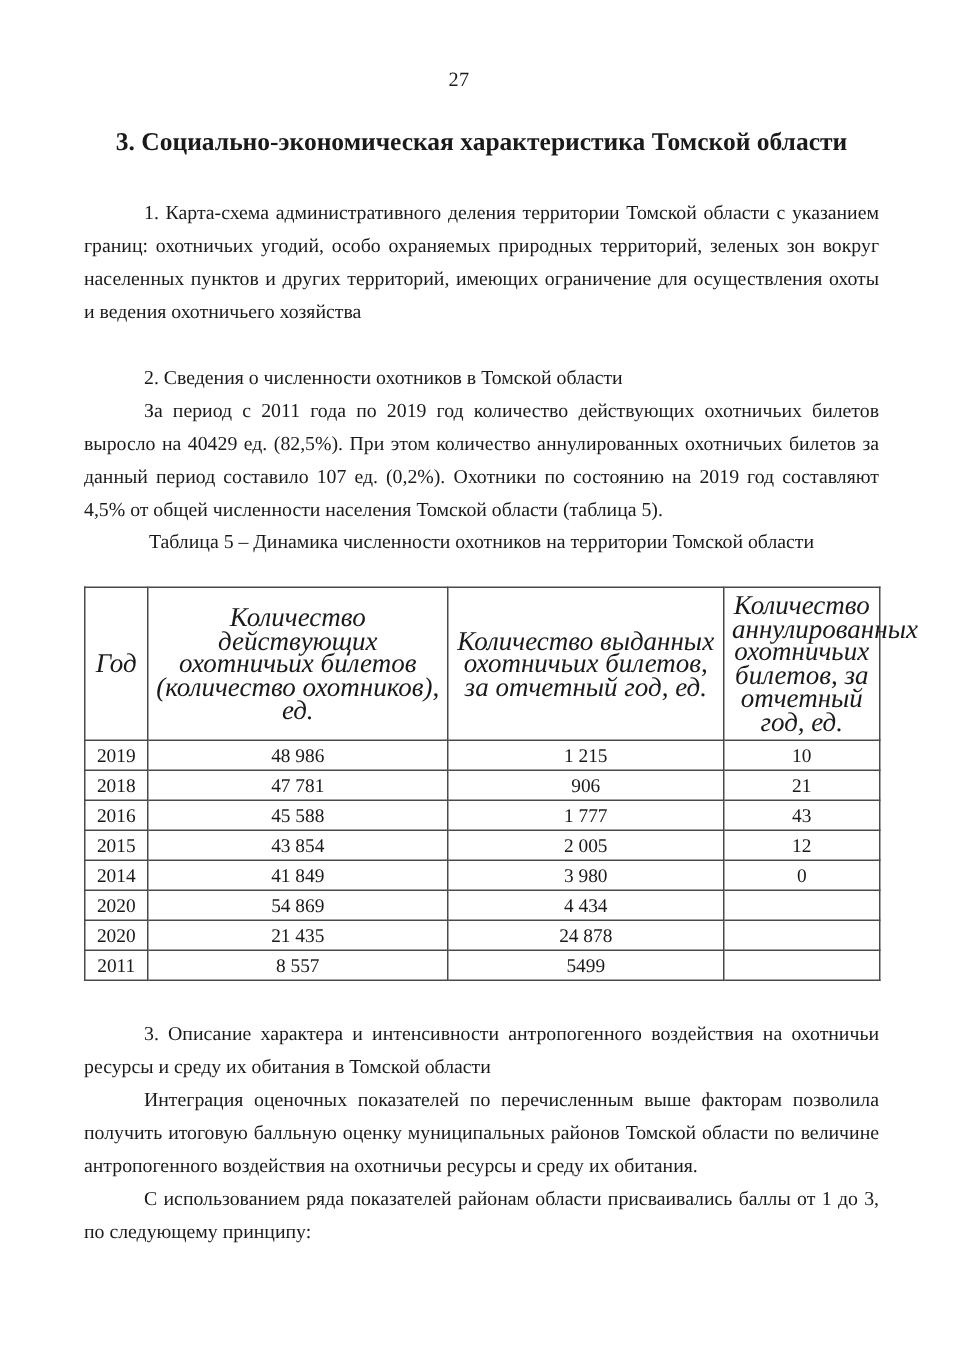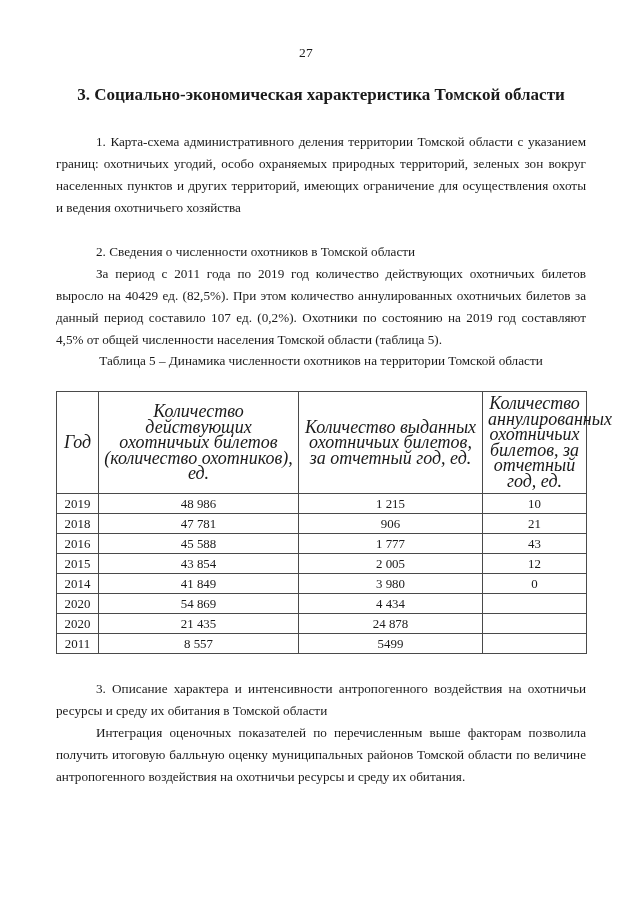--- a/index.html
+++ b/index.html
@@ -198,15 +198,16 @@
         </tr>
       </tbody>
     </table>
 
     <div class="after-table"></div>
 
     <p class="para">3. Описание характера и интенсивности антропогенного воздействия на охотничьи ресурсы и среду их обитания в Томской области</p>
 
     <p class="para">Интеграция оценочных показателей по перечисленным выше факторам позволила получить итоговую балльную оценку муниципальных районов Томской области по величине антропогенного воздействия на охотничьи ресурсы и среду их обитания.</p>
 
+    <p class="para">С использованием ряда показателей районам области присваивались баллы от 1 до 3, по следующему принципу:</p>
 
   </div>
 </div>
 
 </body></html>

